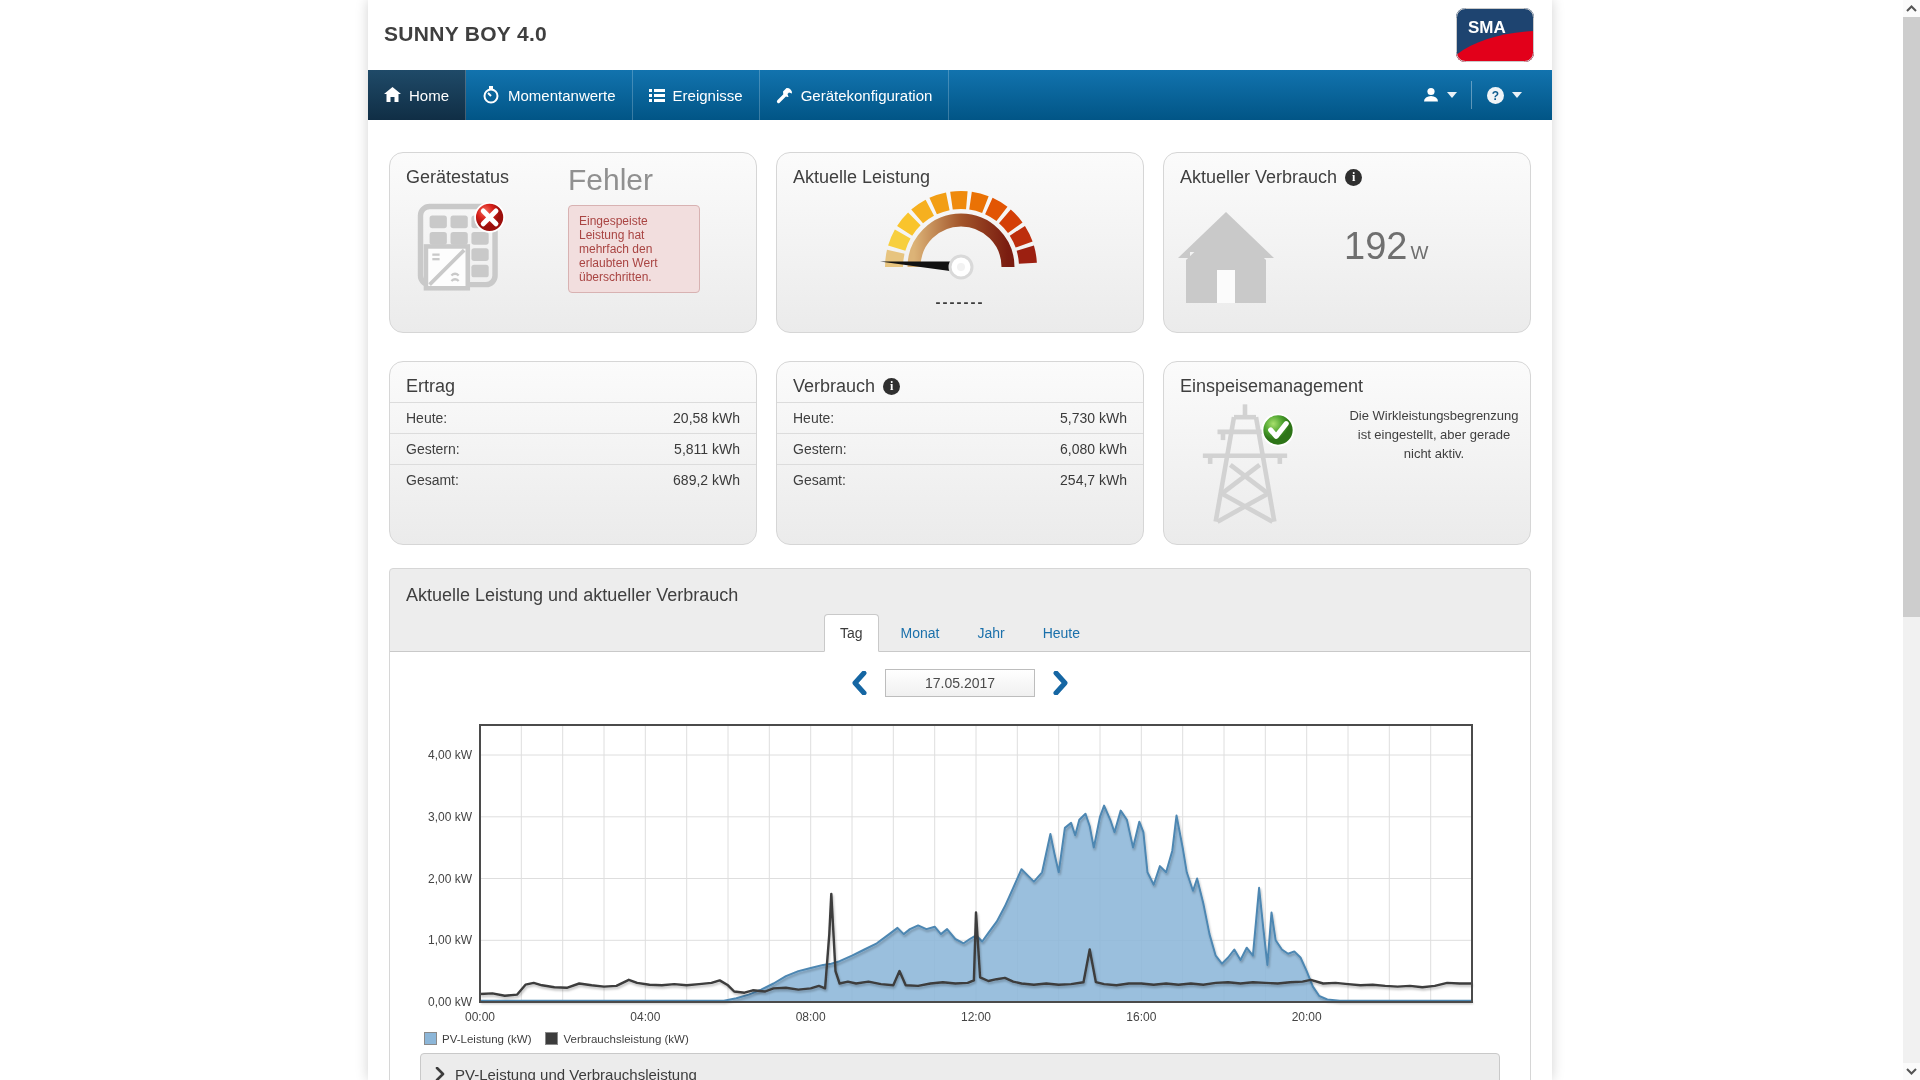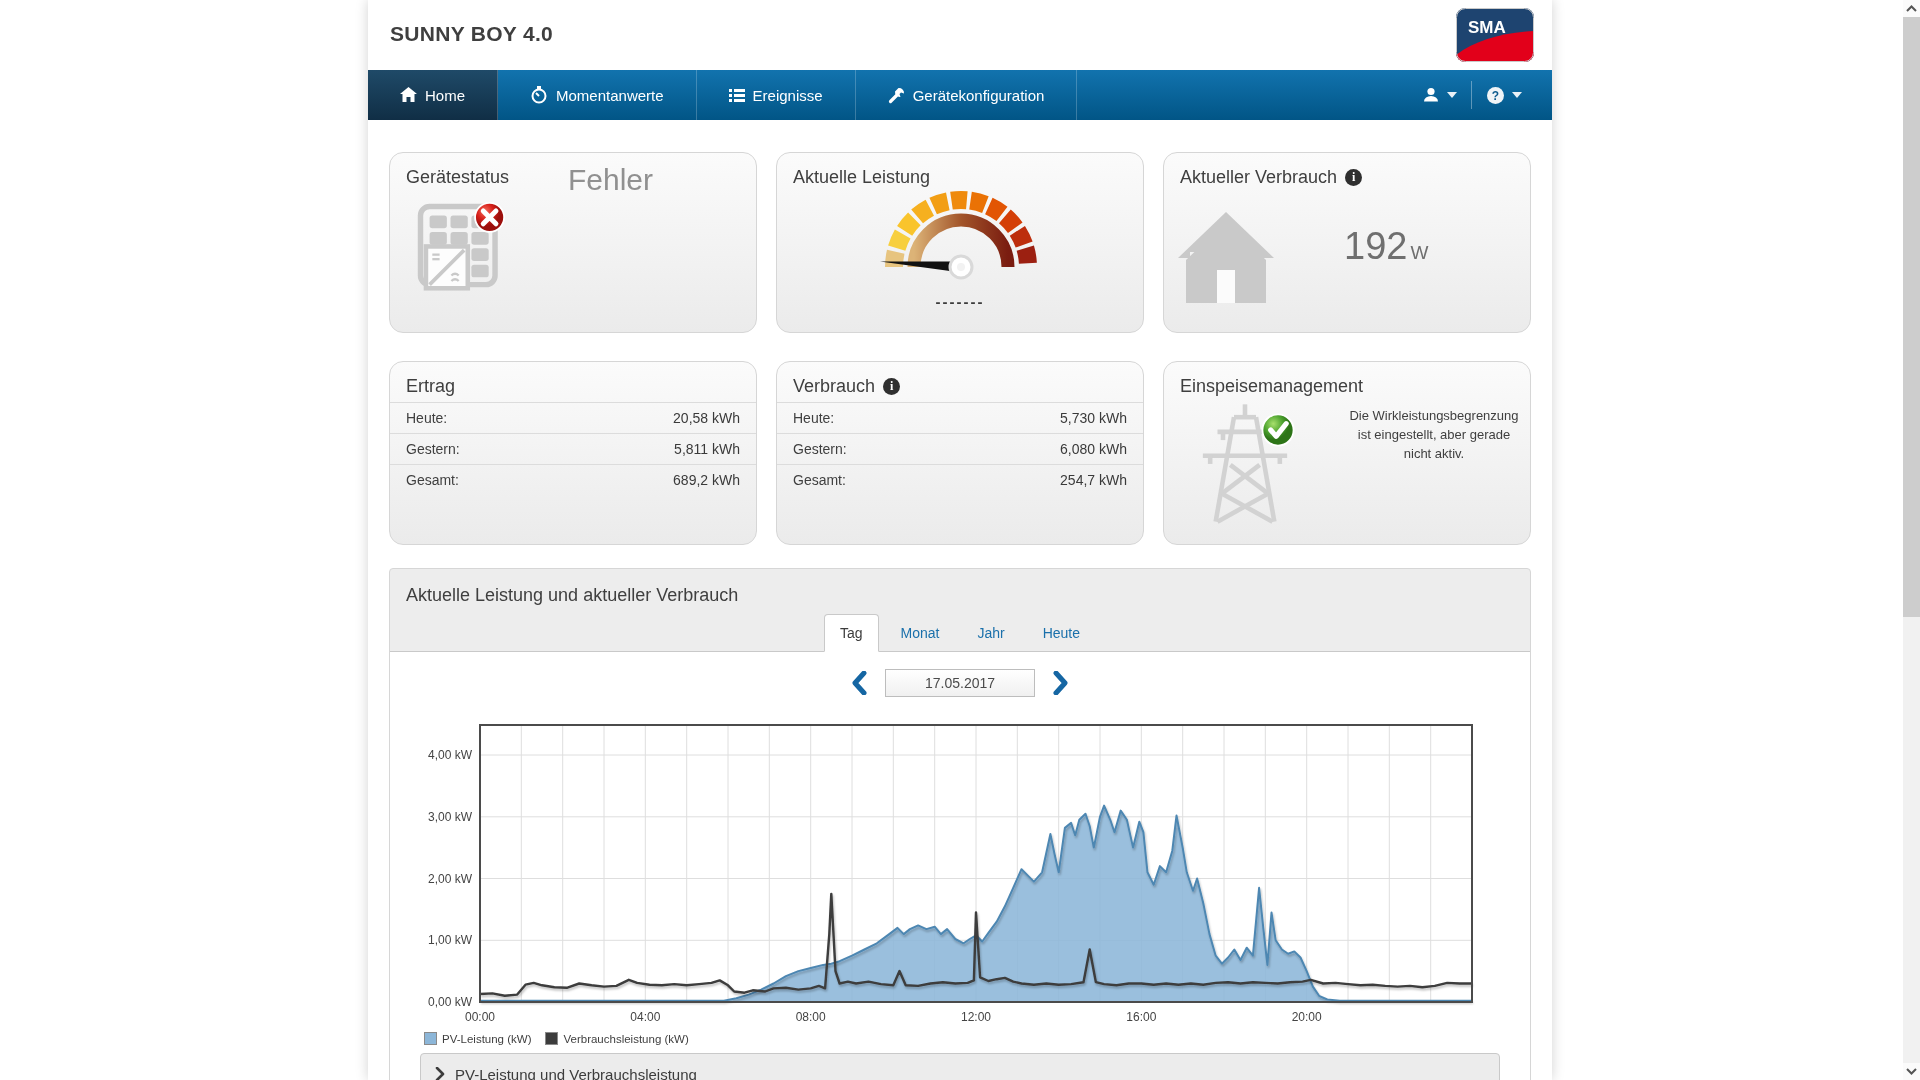--- a/index.html
+++ b/index.html
@@ -4,26 +4,26 @@
 <style>
   * { margin:0; padding:0; box-sizing:border-box; }
   html,body { width:1920px; height:1080px; background:#ffffff; font-family:"Liberation Sans", sans-serif; overflow:hidden; }
   .viewport { position:relative; width:1920px; height:1080px; overflow:hidden; background:#fff; }
 
   .page-column { position:absolute; left:368px; top:0; width:1184px; height:1080px; background:#fff;
                  box-shadow:0 0 12px rgba(0,0,0,0.18); }
 
   
   .hdr { position:relative; height:70px; background:#fff; }
-  .hdr h1 { position:absolute; left:22px; top:22px; font-size:21px; font-weight:bold; color:#3f3f3f; letter-spacing:0.3px; }
+  .hdr h1 { position:absolute; left:16px; top:22px; font-size:21px; font-weight:bold; color:#3f3f3f; letter-spacing:0.3px; }
   .logo { position:absolute; right:18px; top:8px; width:78px; height:54px; }
 
   
   .navbar { height:50px; background:linear-gradient(#1273ae,#015586); display:flex; align-items:stretch; }
-  .nav-item { display:flex; align-items:center; gap:8px; padding:0 32px; color:#fff; font-size:15px; cursor:pointer;
+  .nav-item { display:flex; align-items:center; gap:8px; padding:0 16px; color:#fff; font-size:15px; cursor:pointer;
               border-right:1px solid rgba(255,255,255,0.22); }
   .nav-item.active { background:linear-gradient(#1f4a68,#102e45); }
   .nav-item svg { display:block; }
   .nav-right { margin-left:auto; display:flex; align-items:center; padding-right:16px; }
   .nav-right .menu { display:flex; align-items:center; gap:7px; padding:0 14px; cursor:pointer; height:100%; }
   .caret { width:0; height:0; border-left:5px solid transparent; border-right:5px solid transparent; border-top:6px solid #e9f1f7; }
   .vdiv { width:1px; height:28px; background:rgba(255,255,255,0.35); }
 
   
   .content { padding:0 21px; }
@@ -195,20 +195,21 @@
             <line x1="16" y1="92" x2="54" y2="54" stroke="#c9c9c9" stroke-width="4"></line>
             <line x1="19" y1="59" x2="27" y2="59" stroke="#c9c9c9" stroke-width="2.5"></line>
             <line x1="19" y1="64" x2="27" y2="64" stroke="#c9c9c9" stroke-width="2.5"></line>
             <path d="M40,82 q4,-4 8,0 M40,88 q4,-4 8,0" stroke="#c9c9c9" stroke-width="2.5" fill="none"></path>
             <g>
               <circle cx="82" cy="18" r="16" fill="url(#redGrad)" stroke="#ffffff" stroke-width="2"></circle>
               <path d="M75,11 L89,25 M89,11 L75,25" stroke="#ffffff" stroke-width="5.5" stroke-linecap="round"></path>
             </g>
           </svg>
           <div class="status-word">Fehler</div>
+          <div class="status-alert">Eingespeiste Leistung hat mehrfach den erlaubten Wert überschritten.</div>
         </div>
 
         <div class="card">
           <div class="card-title">Aktuelle Leistung</div>
           <svg class="gauge-wrap" width="190" height="112" viewBox="0 0 190 112">
             <defs>
               <linearGradient id="bandGrad" x1="0" y1="0" x2="1" y2="0">
                 <stop offset="0%" stop-color="#dcb377"></stop>
                   <stop offset="50%" stop-color="#a2552a"></stop>
                   <stop offset="100%" stop-color="#7a1c10"></stop>

